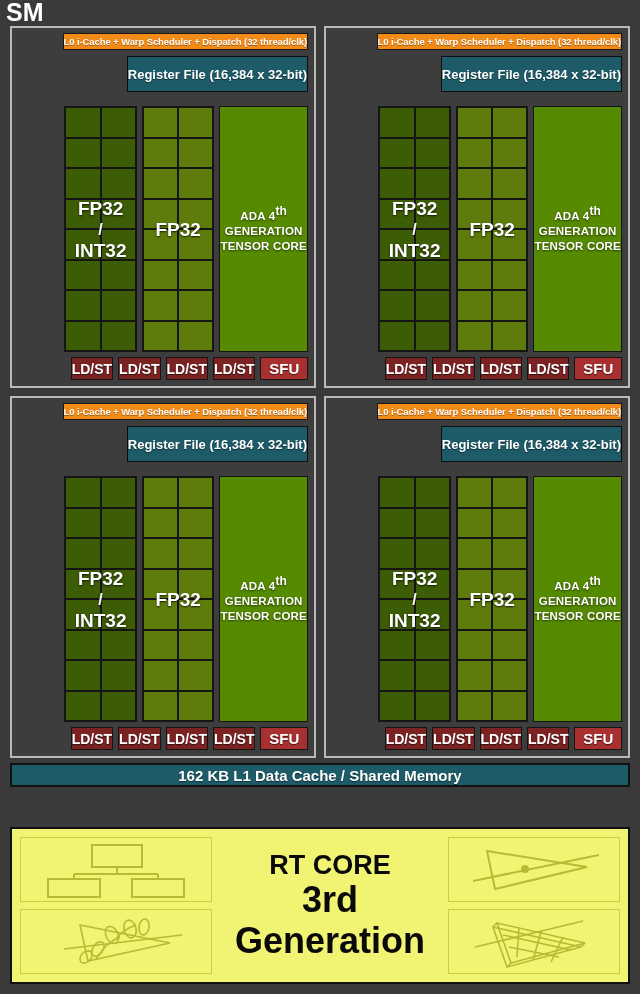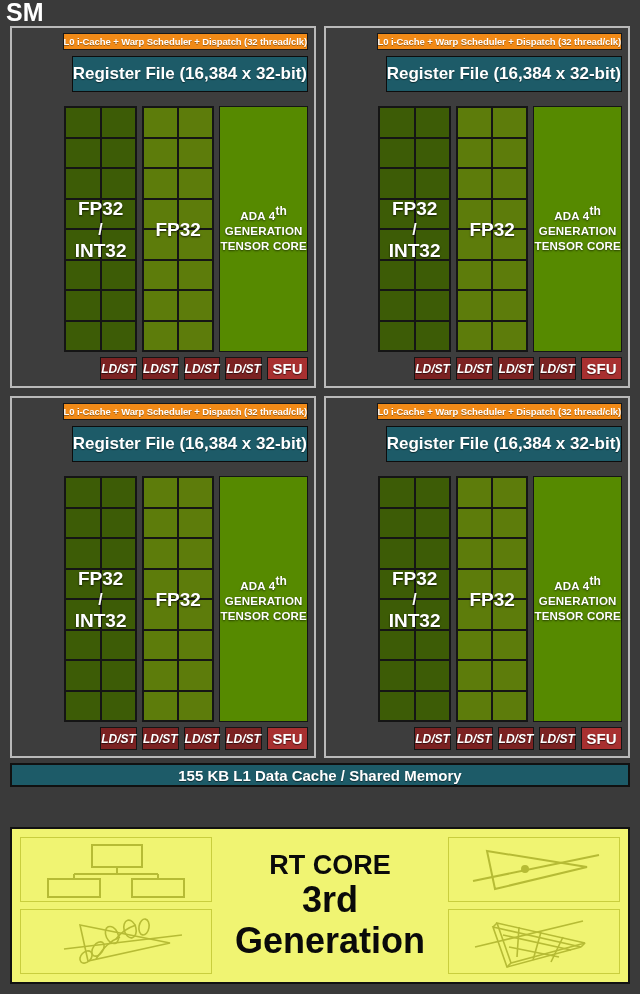--- a/index.html
+++ b/index.html
@@ -61,21 +61,21 @@
     text-shadow: 0 1px 0 rgba(0,0,0,.35);
   }
 
   
   .regfile {
     margin-top: 6px;
     height: 36px;
     background: #1d5b68;
     border: 1px solid #0d0d0d;
     color: #ffffff;
-    font-size: 17px;
+    font-size: 13px;
     font-weight: bold;
     display: flex;
     align-items: center;
     justify-content: center;
     text-shadow: 0 1px 1px rgba(0,0,0,.5);
   }
 
   
   .corearea {
     margin-top: 14px;
@@ -139,21 +139,21 @@
   }
   .ldst, .sfu {
     border: 1px solid #151515;
     display: flex;
     align-items: center;
     justify-content: center;
     color: #ffffff;
     font-weight: bold;
     text-shadow: 0 1px 1px rgba(0,0,0,.6);
   }
-  .ldst { background: #7b2222; font-size: 12px; font-style: italic; }
+  .ldst { background: #7b2222; font-size: 14px; }
   .sfu  { background: #a83030; font-size: 15px; }
 
   
   .l1bar {
     position: absolute;
     left: 10px; top: 763px;
     width: 620px; height: 24px;
     background: #1d5b68;
     border: 2px solid #111111;
     color: #ffffff;
@@ -482,21 +482,21 @@
         <div class="ldst">LD/ST</div>
         <div class="ldst">LD/ST</div>
         <div class="ldst">LD/ST</div>
         <div class="ldst">LD/ST</div>
         <div class="sfu">SFU</div>
       </div>
     </div>
 
   </div>
 
-  <div class="l1bar">155 KB L1 Data Cache / Shared Memory</div>
+  <div class="l1bar">162 KB L1 Data Cache / Shared Memory</div>
 
   <div class="tex-row">
     <div class="tex">Tex</div>
     <div class="tex">Tex</div>
     <div class="tex">Tex</div>
     <div class="tex">Tex</div>
   </div>
 
   <div class="rtcore">
 

